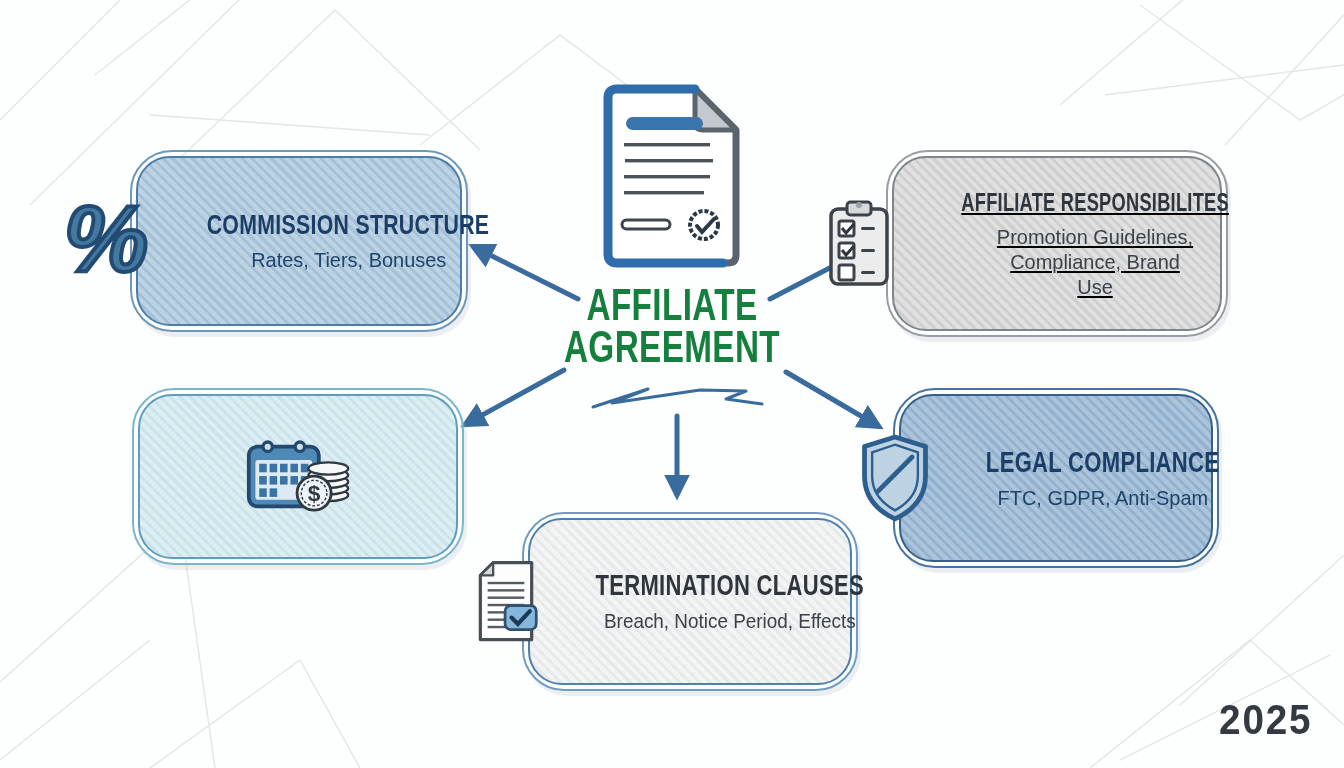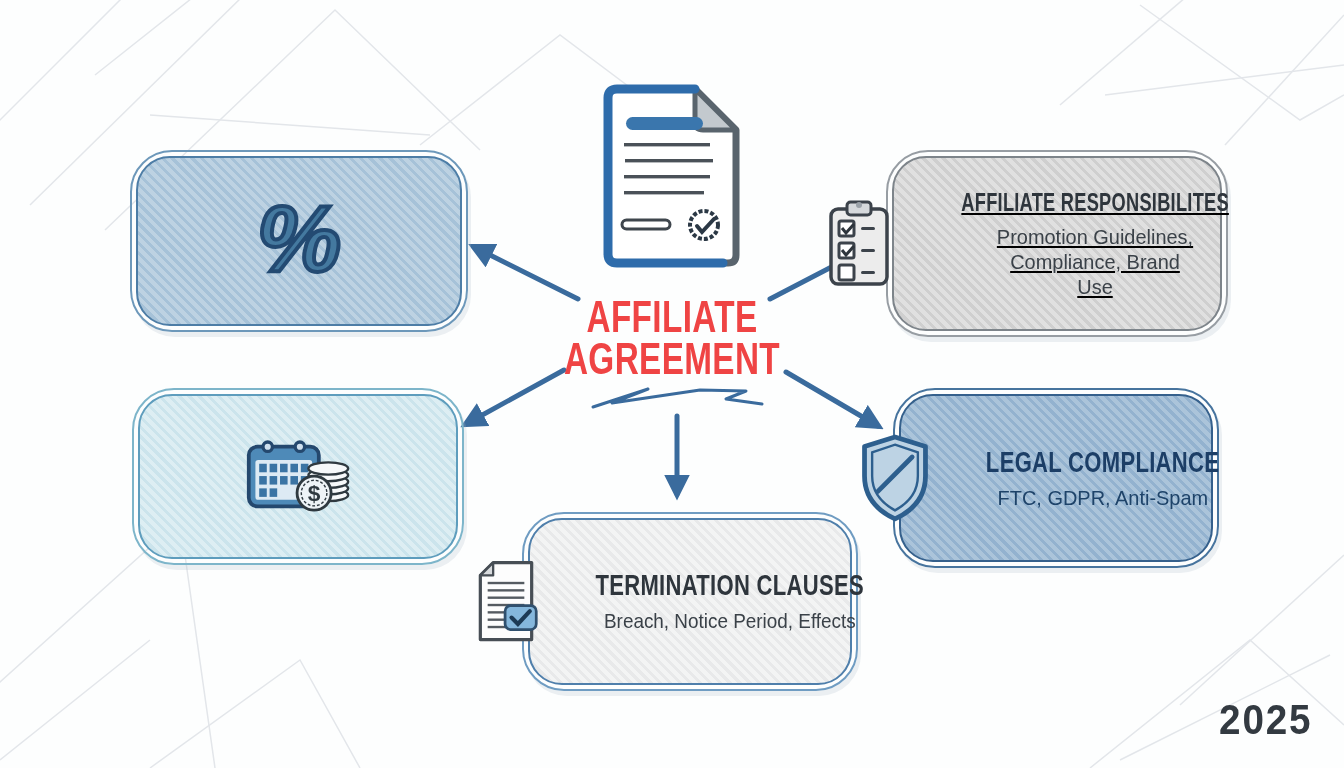--- a/index.html
+++ b/index.html
@@ -10,22 +10,22 @@
   }
   svg{display:block;}
   
   #bg-sketch{position:absolute;inset:0;}
   
   #arrows{position:absolute;inset:0;pointer-events:none;}
   
   #center-doc{position:absolute;left:597px;top:80px;width:150px;height:190px;}
   #center-title{
     position:absolute;left:50%;top:284px;transform:translateX(-50%);
-    width:340px;text-align:center;color:#ef4444;font-weight:bold;
-    line-height:0.94;letter-spacing:0.5px;margin-top:12px;
+    width:340px;text-align:center;color:#15803d;font-weight:bold;
+    line-height:0.94;letter-spacing:0.5px;
   }
   #center-title .tline{display:block;font-size:45px;transform:scaleX(0.74);white-space:nowrap;}
   
   .node{position:absolute;border-radius:42px;padding:4px;
         box-shadow:3px 5px 0 rgba(175,188,200,0.22);}
   .node-inner{width:100%;height:100%;box-sizing:border-box;border-radius:34px;
         display:flex;align-items:center;justify-content:center;gap:14px;
         padding:0 14px;}
   .node-text{display:flex;flex-direction:column;align-items:center;justify-content:center;}
   .node-title{font-weight:bold;white-space:nowrap;letter-spacing:0.4px;}
@@ -133,20 +133,24 @@
   </svg>
 
   <div id="center-title">
     <span class="tline">AFFILIATE</span>
     <span class="tline">AGREEMENT</span>
   </div>
 
   <div id="node-commission" class="node">
     <div class="node-inner">
       <div class="pct icon-wrap">%</div>
+      <div class="node-text">
+        <div class="node-title cond76">COMMISSION STRUCTURE</div>
+        <div class="node-sub">Rates, Tiers, Bonuses</div>
+      </div>
     </div>
   </div>
 
   <div id="node-responsibilities" class="node">
     <div class="node-inner">
       <svg class="icon-wrap" width="62" height="88" viewBox="0 0 62 88">
         <rect x="3" y="9" width="56" height="75" rx="7" fill="#ececec" stroke="#3c434b" stroke-width="3.5"></rect>
         <rect x="19" y="2" width="24" height="13" rx="3.5" fill="#d6d9dc" stroke="#3c434b" stroke-width="3"></rect>
         <circle cx="31" cy="5" r="3" fill="#9aa1a8"></circle>
         <rect x="11" y="21" width="15" height="15" rx="2" fill="#ffffff" stroke="#3c434b" stroke-width="3"></rect>

